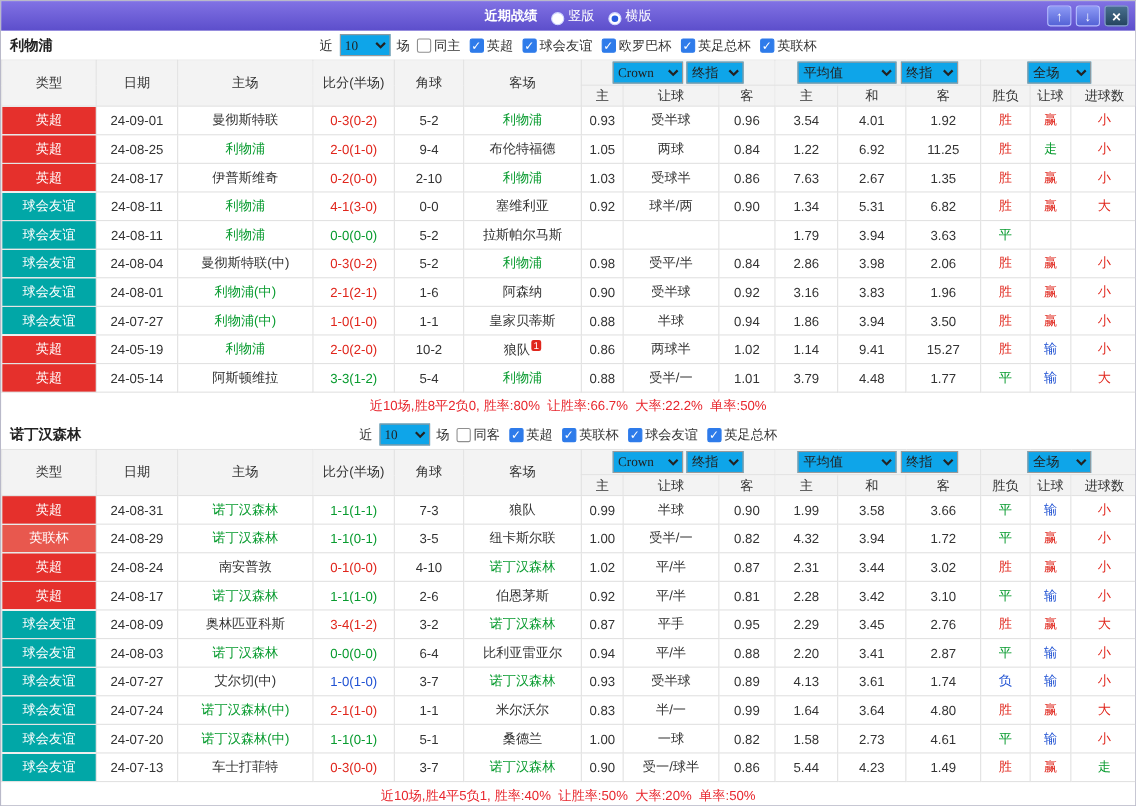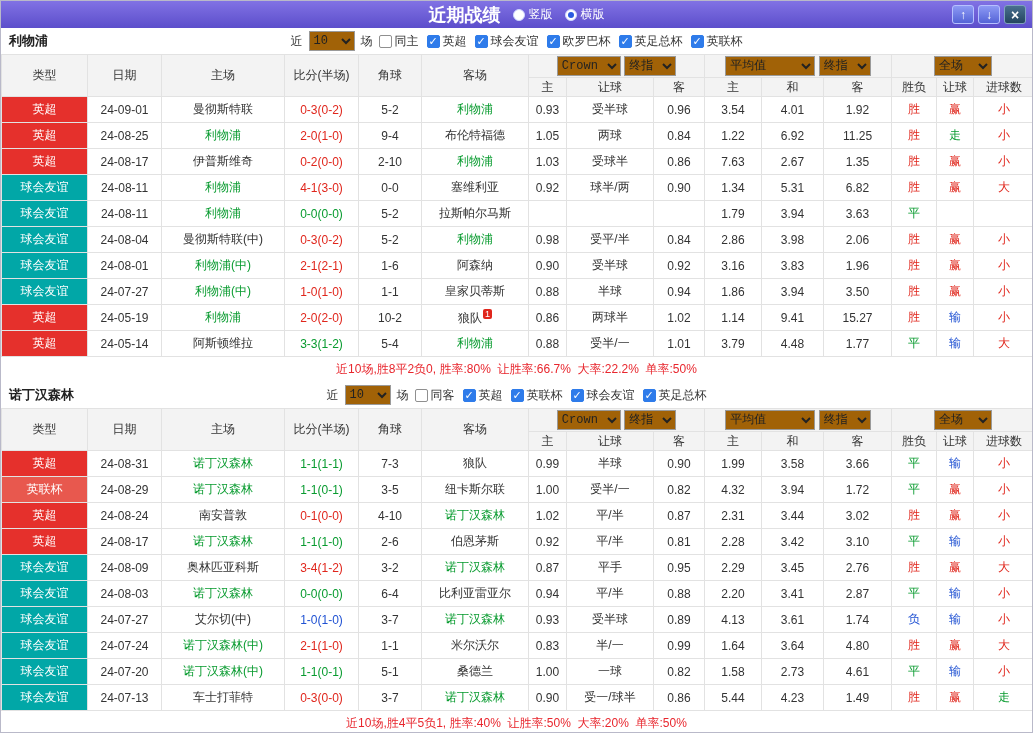--- a/index.html
+++ b/index.html
@@ -2,38 +2,38 @@
 <html><head>
 <meta charset="utf-8">
 <style>
 *{margin:0;padding:0;box-sizing:border-box}
 html,body{width:1033px;height:733px}
 body{font-family:"Liberation Sans","DejaVu Sans",sans-serif;background:#fff;color:#333;overflow:hidden}
 .app{width:1033px;height:733px;border:1px solid #b9b9c9;overflow:hidden;background:#fff}
 
 .titlebar{height:27px;background:linear-gradient(180deg,#8172e4,#5c4ecb);display:flex;align-items:center;position:relative;color:#fff}
 .titlebar-center{flex:1;display:flex;justify-content:center;align-items:center;gap:12px}
-.title{font-size:18px;font-weight:bold}
-.radio-opt{display:flex;align-items:center;gap:4px;font-size:12px;cursor:pointer}
+.title{font-size:12px;font-weight:bold}
+.radio-opt{display:flex;align-items:flex-end;gap:4px;font-size:12px;cursor:pointer}
 .radio{width:12px;height:12px;border-radius:50%;background:#fff;border:1px solid #cfd6ff;display:inline-block;position:relative}
 .radio.checked::after{content:"";position:absolute;left:2px;top:2px;width:6px;height:6px;border-radius:50%;background:#2a5be0}
 .titlebar-btns{position:absolute;right:6px;display:flex;gap:4px}
 .tbtn{width:22px;height:19px;display:flex;align-items:center;justify-content:center;border-radius:3px;font-size:12px;font-weight:bold;color:#fff;cursor:pointer}
 .updown{background:linear-gradient(180deg,#8d9af5,#5463d6);border:1px solid #b6c0ff}
 .close{background:linear-gradient(180deg,#49708f,#24455f);border:1px solid #7fa3bd;font-size:14px}
 
 .secbar{height:26px;display:flex;align-items:center;justify-content:center;position:relative;background:#fff;font-size:12px}
 .teamname{position:absolute;left:8px;font-size:13px;font-weight:bold;color:#222}
 .filters{display:flex;align-items:center;gap:6px}
 .cbs{display:flex;align-items:center;gap:8px}
 .cbl{display:flex;align-items:center;gap:3px;cursor:pointer}
 .cb{width:13px;height:13px;border:1px solid #8f8f8f;border-radius:2px;background:#fff;display:inline-block;position:relative;flex:none}
 .cb.checked{background:#2e7bea;border-color:#2e7bea}
 .cb.checked::after{content:"\2713";position:absolute;left:1px;top:-1px;color:#fff;font-size:11px;font-weight:bold}
-.sel{font-size:12px;height:20px;border:1px solid #9a9a9a;background:#a16207;font-family:Liberation Mono, monospace;color:#222}
+.sel{font-size:12px;height:20px;border:1px solid #9a9a9a;background:#0ea5e9;font-family:Liberation Serif, serif;color:#222}
 .selN{width:46px}.selC{width:64px}.selF{width:52px}.selA{width:90px}.selS{width:58px}
 
 table.grid{width:1033px;border-collapse:collapse;table-layout:fixed;font-size:12px;text-align:center}
 .grid th,.grid td{border:1px solid #e2e2e2;overflow:hidden;white-space:nowrap;padding:0}
 .grid thead th{background:#f3f3f3;font-weight:normal;color:#333}
 .grid thead tr.r1{height:23px}
 .grid thead tr.r2{height:19px}
 .grid tbody tr{height:26px}
 td.type{color:#fff}
 .epl{background:#e5302c}

